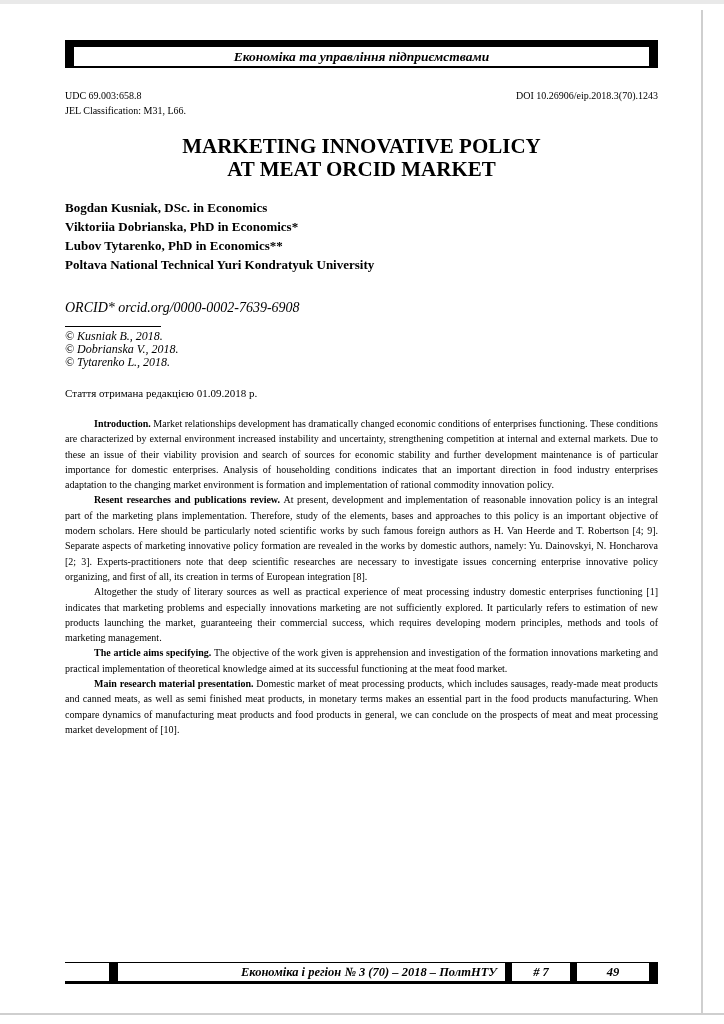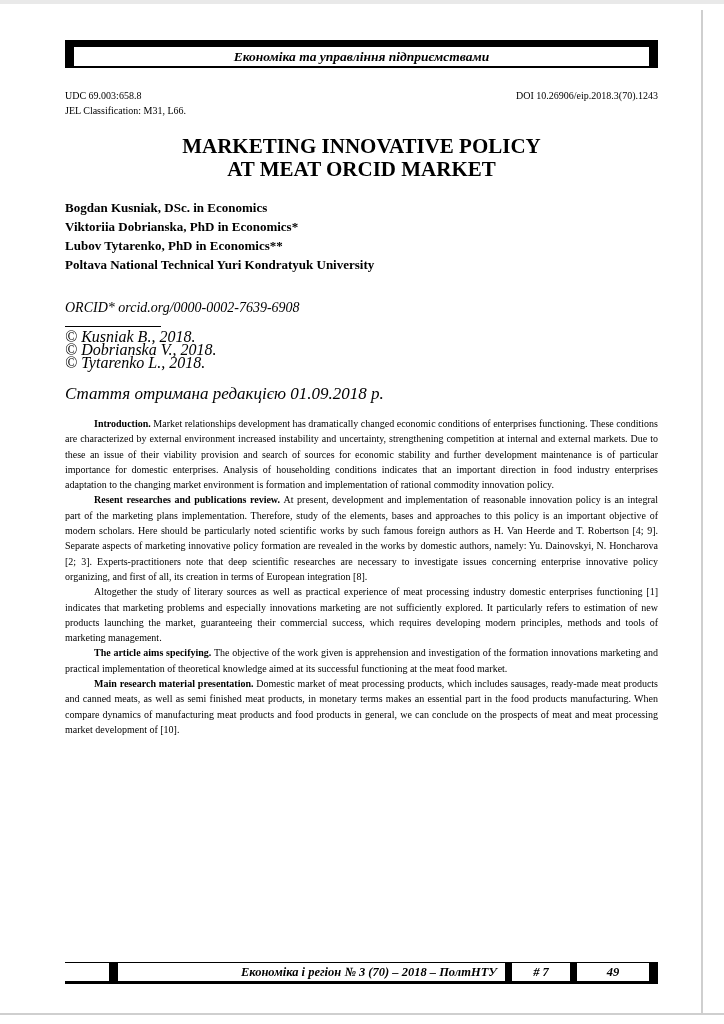--- a/index.html
+++ b/index.html
@@ -29,22 +29,22 @@
   .meta-row { display:flex; justify-content:space-between; margin-top:20px; font-size:10px; line-height:15px; }
   .meta-left div, .meta-right div { white-space:nowrap; }
 
   
   .title { text-align:center; font-weight:bold; font-size:21px; line-height:23px; margin-top:17px; }
   .authors { text-align:left; font-weight:bold; font-size:13px; line-height:19px; margin-top:17px; }
 
   
   .orcid { margin-top:26px; font-style:italic; font-size:14px; line-height:15px; }
   .rule { width:96px; height:0; border-top:1px solid #000; margin-top:11px; }
-  .copyright { font-style:italic; font-size:16px; line-height:13px; margin-top:3px; }
-  .received { font-style:italic; font-size:17px; line-height:15px; margin-top:17px; }
+  .copyright { font-style:italic; font-size:12px; line-height:13px; margin-top:3px; }
+  .received { font-size:11px; line-height:15px; margin-top:17px; }
 
   
   .bodytext { margin-top:15px; font-size:10px; line-height:15.3px; text-align:justify; }
   .bodytext p { margin:0; text-indent:29px; }
 
   
   .footer { margin-top:auto; }
   .footer-row { display:flex; align-items:stretch; border-top:1px solid #000; border-bottom:3px solid #000; height:18px;
                 font-weight:bold; font-style:italic; font-size:12.5px; line-height:18px;padding-left:44px; }
   .f-end { width:9px; background:#000; }

